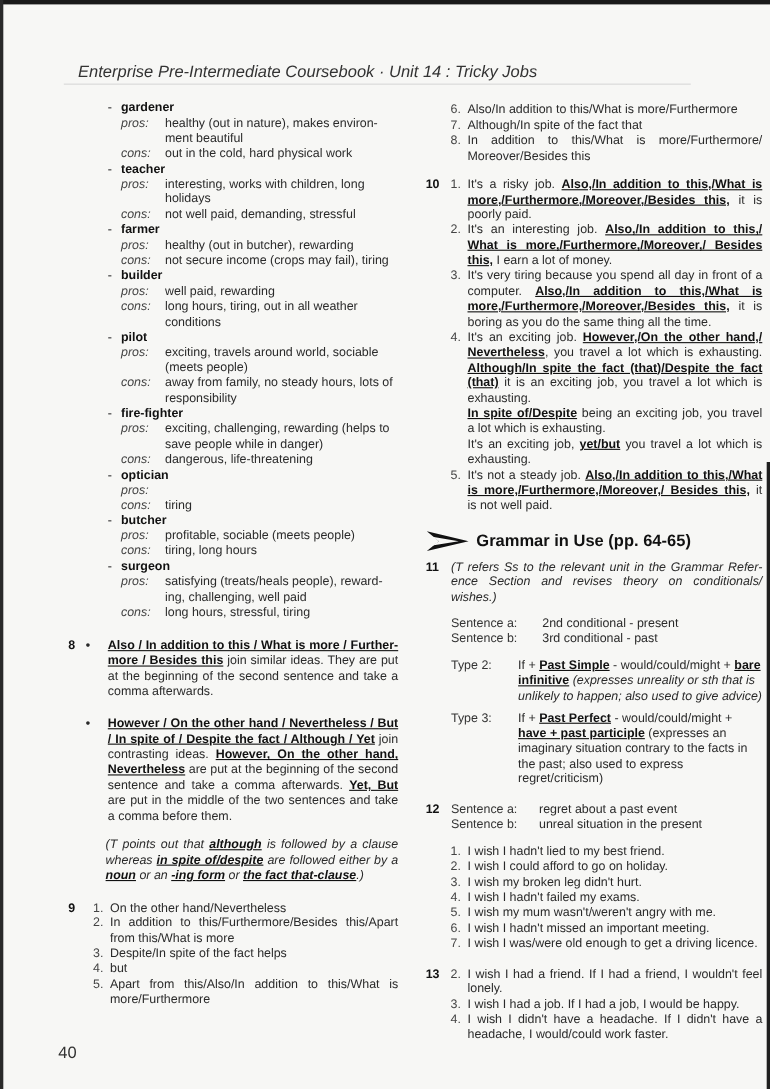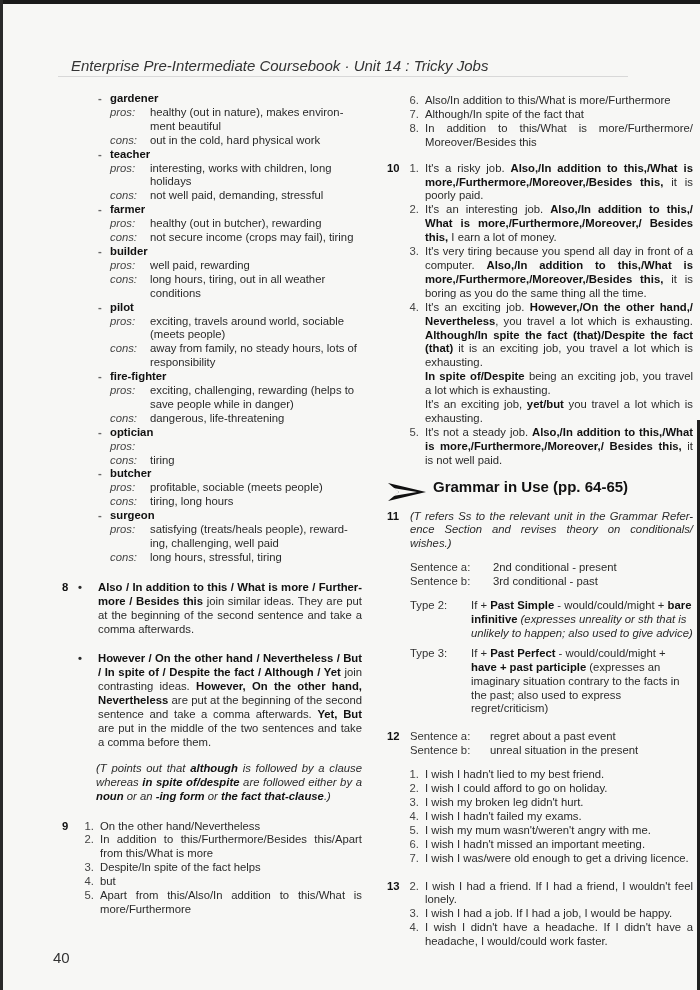--- a/index.html
+++ b/index.html
@@ -17,42 +17,42 @@
     position: absolute; left: 71px; top: 57px;
     font-style: italic; font-size: 15px; color: #333;
   }
   .header-rule { position: absolute; left: 58px; top: 76px; width: 570px; height: 1px; background: #d8d8d8; }
   .page-num { position: absolute; left: 53px; top: 949px; font-size: 15px; color: #333; }
 
   .col { position: absolute; font-size: 11.3px; line-height: 13.9px; }
   .col-left { left: 62px; top: 92px; width: 300px; }
   .col-right { left: 387px; top: 94px; width: 306px; }
 
-  b, .b { font-weight: bold; color: #111; }
+  b, .b { font-weight: bold; color: #111; text-decoration: underline; }
   i, .i { font-style: italic; }
 
   
   .job { position: relative; padding-left: 50px; }
   .job-title { position: relative; font-weight: bold; color: #111; margin-left: -2px; }
   .job-dash { position: absolute; left: -12px; top: 0; color: #666; }
   .pc { display: flex; }
   .pc-label { width: 40px; flex: none; font-style: italic; color: #444; margin-left: -2px; }
   .pc-text { flex: 1; padding-right: 0; }
 
   
   .ex { position: relative; }
   .ex-num { position: absolute; left: 0; top: 0; font-weight: bold; color: #111; }
   .bullet-row { display: flex; }
   .bullet { width: 20px; flex: none; text-align: left; padding-left: 2px; font-weight: bold; }
   .justify { text-align: justify; }
   .olist .oi { display: flex; }
   .olist .on { width: 18px; flex: none; text-align: right; padding-right: 6px; color: #444; }
   .olist .ot { flex: 1; }
 
-  .grammar-head { display: flex; margin-top: 12px; margin-bottom: 6px; }
+  .grammar-head { display: flex; align-items: center; margin-top: 12px; margin-bottom: 6px; }
   .grammar-head .title { font-weight: bold; font-size: 15px; color: #111; margin-left: 6px; }
   .arrow-icon { width: 40px; height: 24px; display: block; }
 
   .row2 { display: flex; }
   .row2 .lab { flex: none; color: #333; }
   .typerow { display: flex; gap: 12px; }
   .typerow .lab { width: 49px; flex: none; color: #333; }
   .typerow .txt { flex: 1; }
 </style>
 </head>

